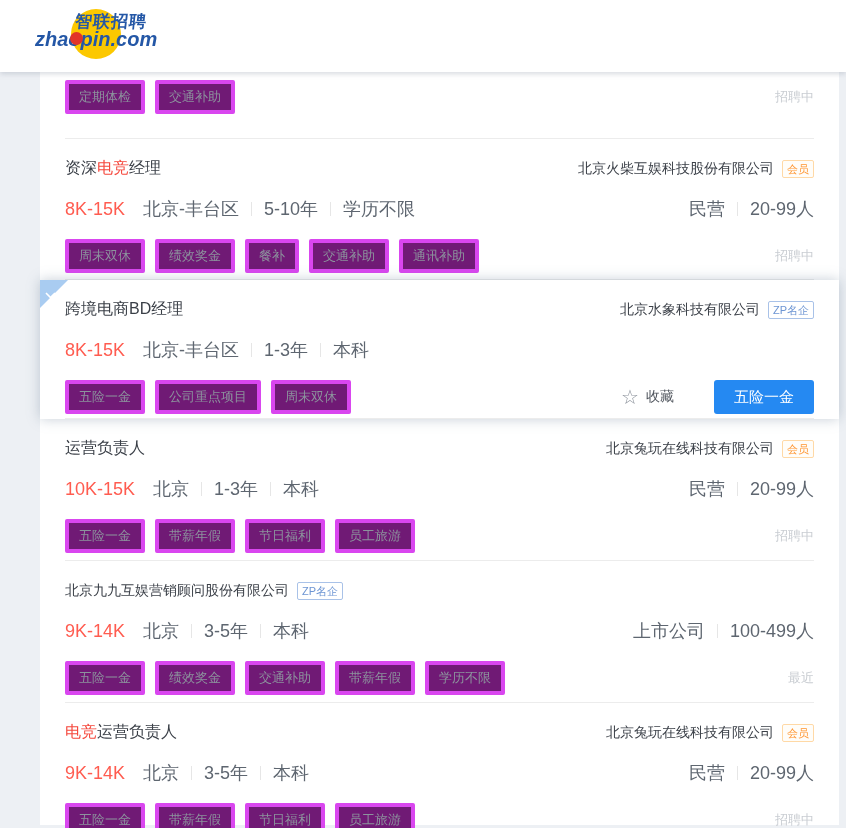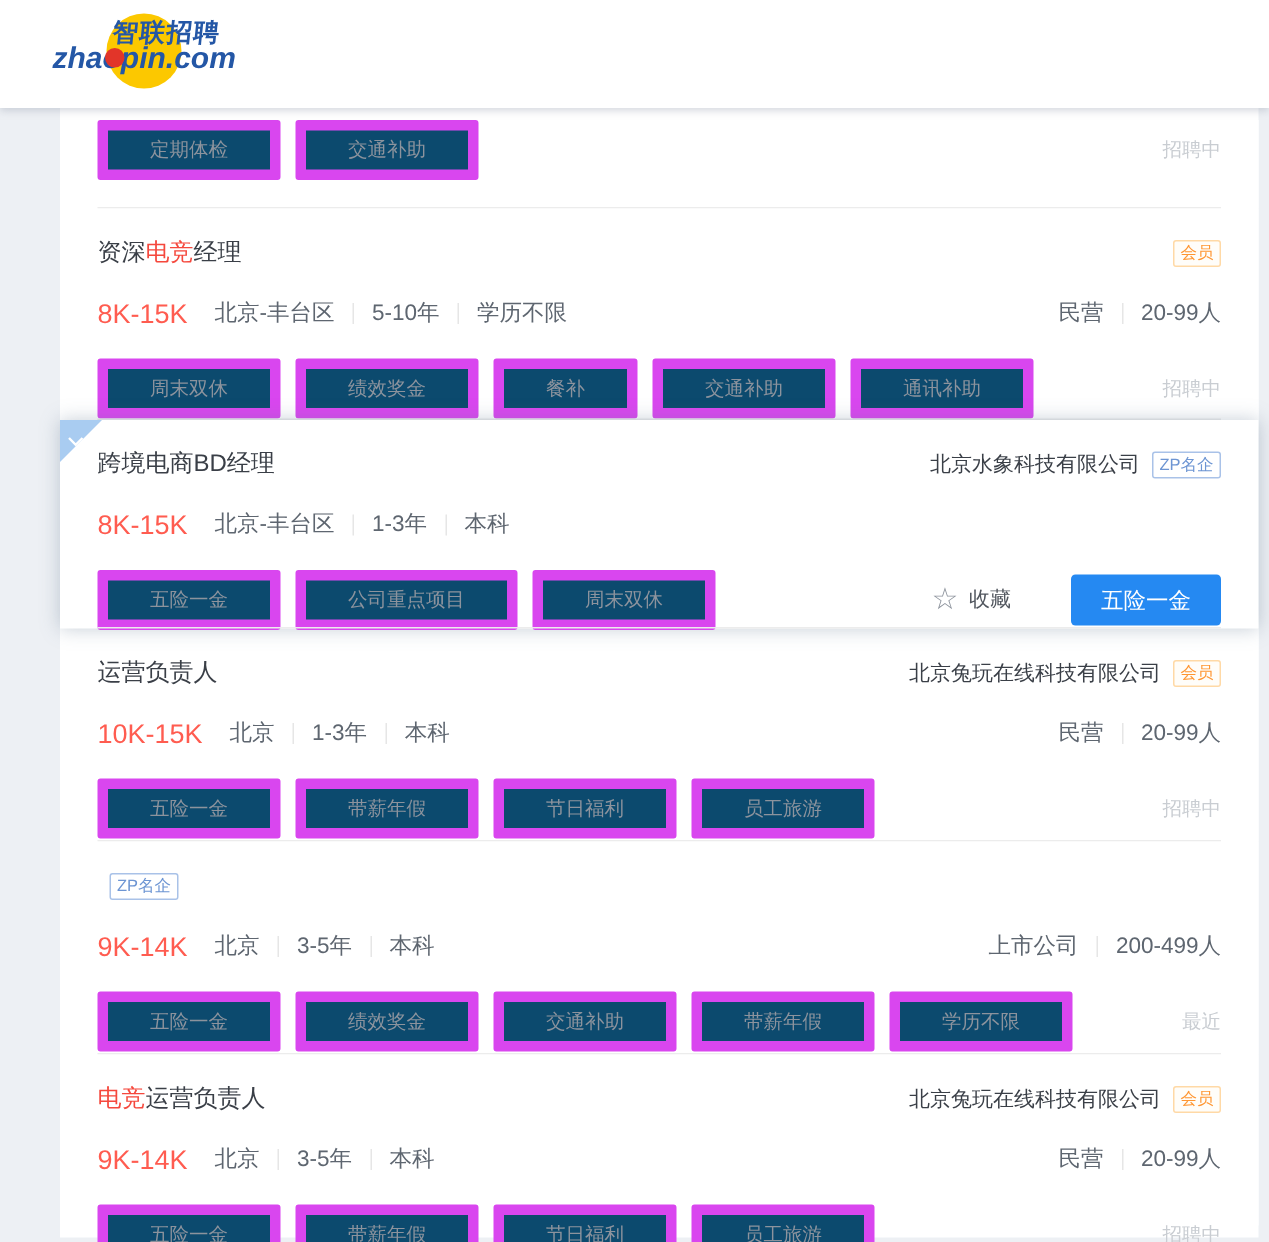--- a/index.html
+++ b/index.html
@@ -53,28 +53,28 @@
   .chat-ico { width:15px; height:15px; border-radius:50%; background:#2e87f0; color:#fff;
     font-size:10px; line-height:13px; text-align:center; font-weight:bold; }
   .company-wrap { display:flex; align-items:center; white-space:nowrap; }
   .company { font-size:14px; color:#3a3f47; cursor:pointer; }
   .badge { margin-left:8px; font-size:11px; padding:1px 4px; border-radius:2px; line-height:14px; }
   .badge.member { color:#ff9632; border:1px solid #ffd9a6; background:#fffdf9; }
   .badge.zp { color:#6d95d3; border:1px solid #a9c2e8; background:#fff; }
   .row-mid { display:flex; justify-content:space-between; align-items:center; margin-top:15px; height:26px; }
   .mid-left { display:flex; align-items:center; }
   .salary { font-size:18px; color:#ff5c50; margin-right:6px; white-space:nowrap; }
-  .conds, .cinfo { display:flex; align-items:center; font-size:15px; color:#5e6670; }
+  .conds, .cinfo { display:flex; align-items:center; font-size:18px; color:#5e6670; }
   .ci { padding:0 12px; line-height:14px; white-space:nowrap; }
   .ci + .ci { border-left:1px solid #e6e6e6; }
   .cinfo .ci:last-child { padding-right:0; }
   .row-tags { display:flex; justify-content:space-between; align-items:center; margin-top:17px; }
   .tags { display:flex; }
-  .tag { border:7px solid #d946ef; border-radius:2px; color:#8c939d; font-size:13px;
-    padding:4px 28px; margin-right:10px; background:#0c4a6e; white-space:nowrap; }
+  .tag { border:4px solid #d946ef; border-radius:2px; color:#8c939d; font-size:13px;
+    padding:4px 10px; margin-right:10px; background:#701a75; white-space:nowrap; }
   .status { font-size:13px; color:#c9cdd2; white-space:nowrap; }
   .actions { display:flex; align-items:center; }
   .star { font-size:20px; color:#8f959e; margin-right:7px; line-height:20px; cursor:pointer; }
   .collect { font-size:14px; color:#51565e; margin-right:40px; cursor:pointer; }
   .apply-btn { width:100px; height:34px; background:#2589f2; color:#fff; font-size:15px;
     border:none; border-radius:3px; cursor:pointer; font-family:inherit; }
   .partial .row-tags { margin-top:8px; }
 </style>
 </head>
 <body>
@@ -99,20 +99,21 @@
           <span class="status">招聘中</span>
         </div>
         <div class="divider"></div>
       </section>
       <section class="job-card" style="height: 141px;">
         <div class="row-top">
           <div class="title-group">
             <h3 class="j-title"><span>资深</span><span class="hl">电竞</span><span>经理</span></h3>
           </div>
           <div class="company-wrap">
+            <span class="company">北京火柴互娱科技股份有限公司</span>
             <span class="badge member">会员</span>
           </div>
         </div>
         <div class="row-mid">
           <div class="mid-left">
             <span class="salary">8K-15K</span>
             <div class="conds">
               <span class="ci">北京-丰台区</span>
               <span class="ci">5-10年</span>
               <span class="ci">学历不限</span>
@@ -205,35 +206,36 @@
             <span class="tag">节日福利</span>
             <span class="tag">员工旅游</span>
           </div>
           <span class="status">招聘中</span>
         </div>
         <div class="divider"></div>
       </section>
       <section class="job-card" style="height: 142px;">
         <div class="row-top">
           <div class="company-wrap">
+            <span class="company">北京九九互娱营销顾问股份有限公司</span>
             <span class="badge zp">ZP名企</span>
           </div>
         </div>
         <div class="row-mid">
           <div class="mid-left">
             <span class="salary">9K-14K</span>
             <div class="conds">
               <span class="ci">北京</span>
               <span class="ci">3-5年</span>
               <span class="ci">本科</span>
             </div>
           </div>
           <div class="cinfo">
             <span class="ci">上市公司</span>
-            <span class="ci">200-499人</span>
+            <span class="ci">100-499人</span>
           </div>
         </div>
         <div class="row-tags">
           <div class="tags">
             <span class="tag">五险一金</span>
             <span class="tag">绩效奖金</span>
             <span class="tag">交通补助</span>
             <span class="tag">带薪年假</span>
             <span class="tag">学历不限</span>
           </div>

